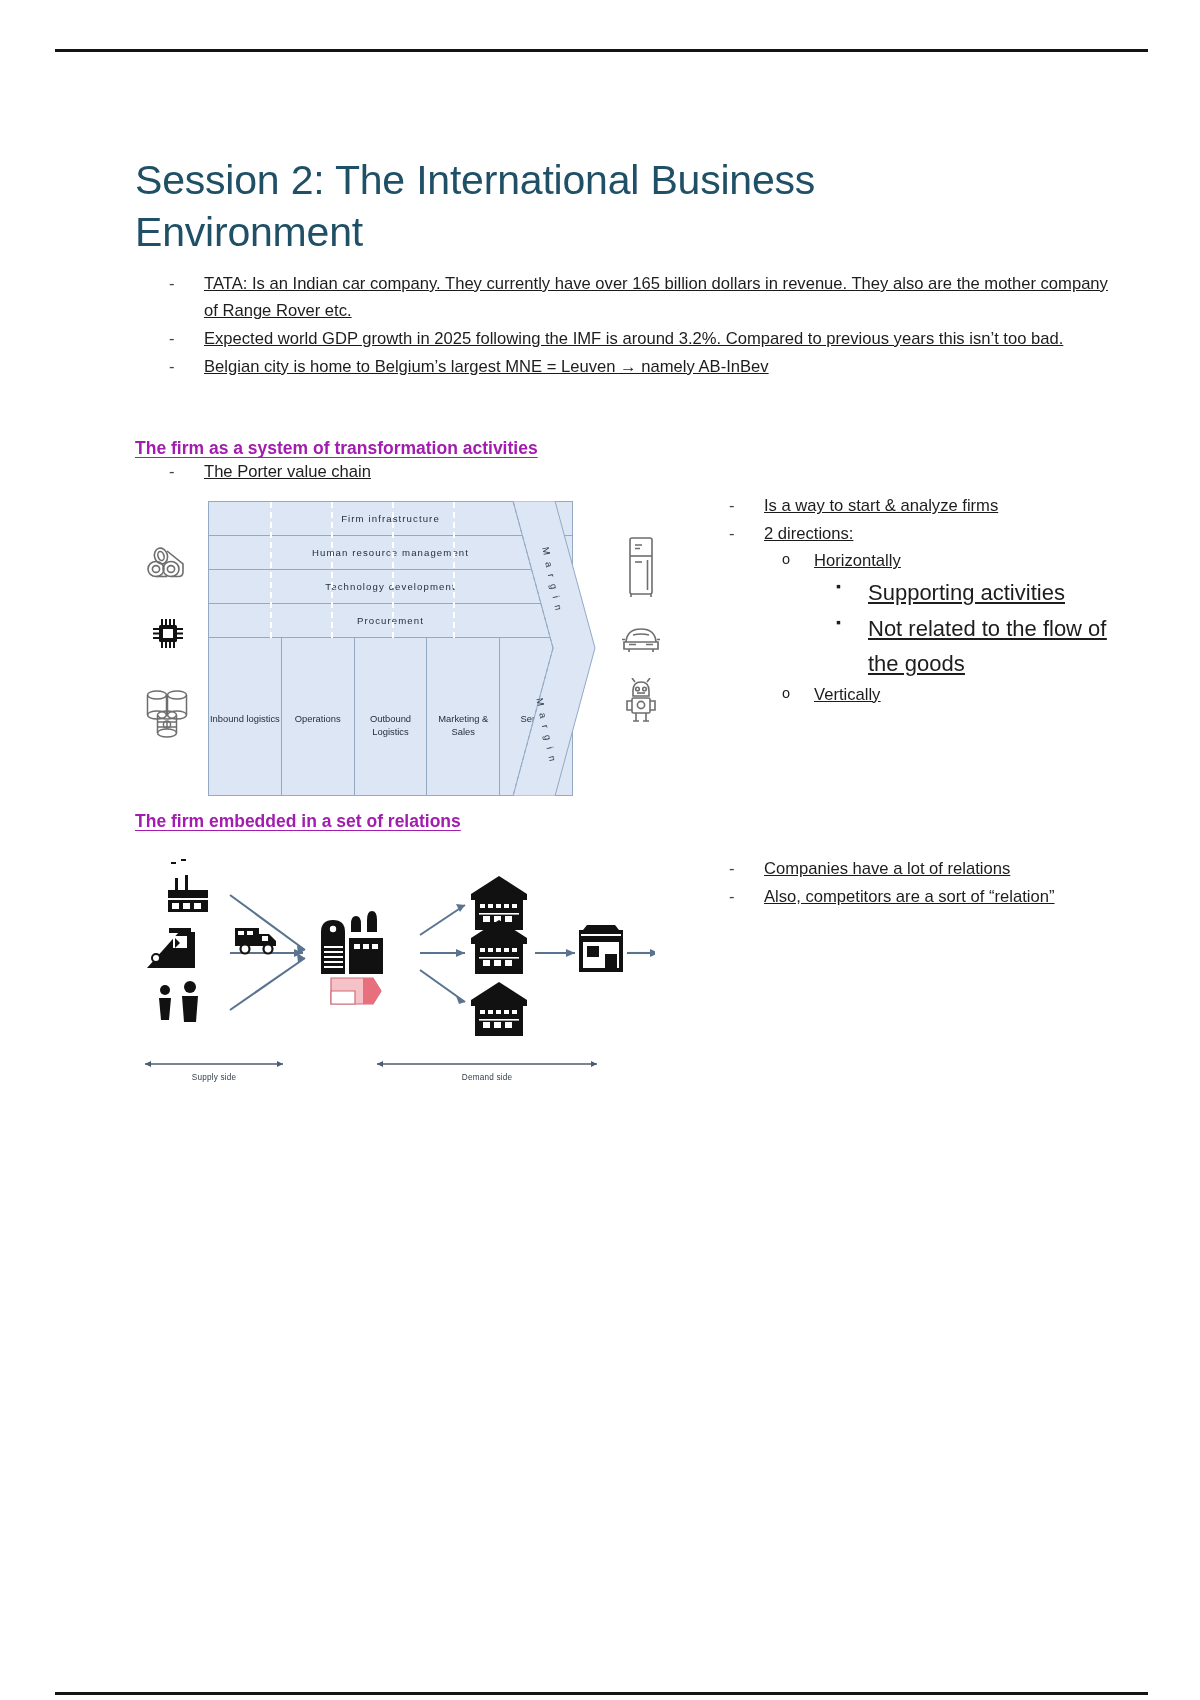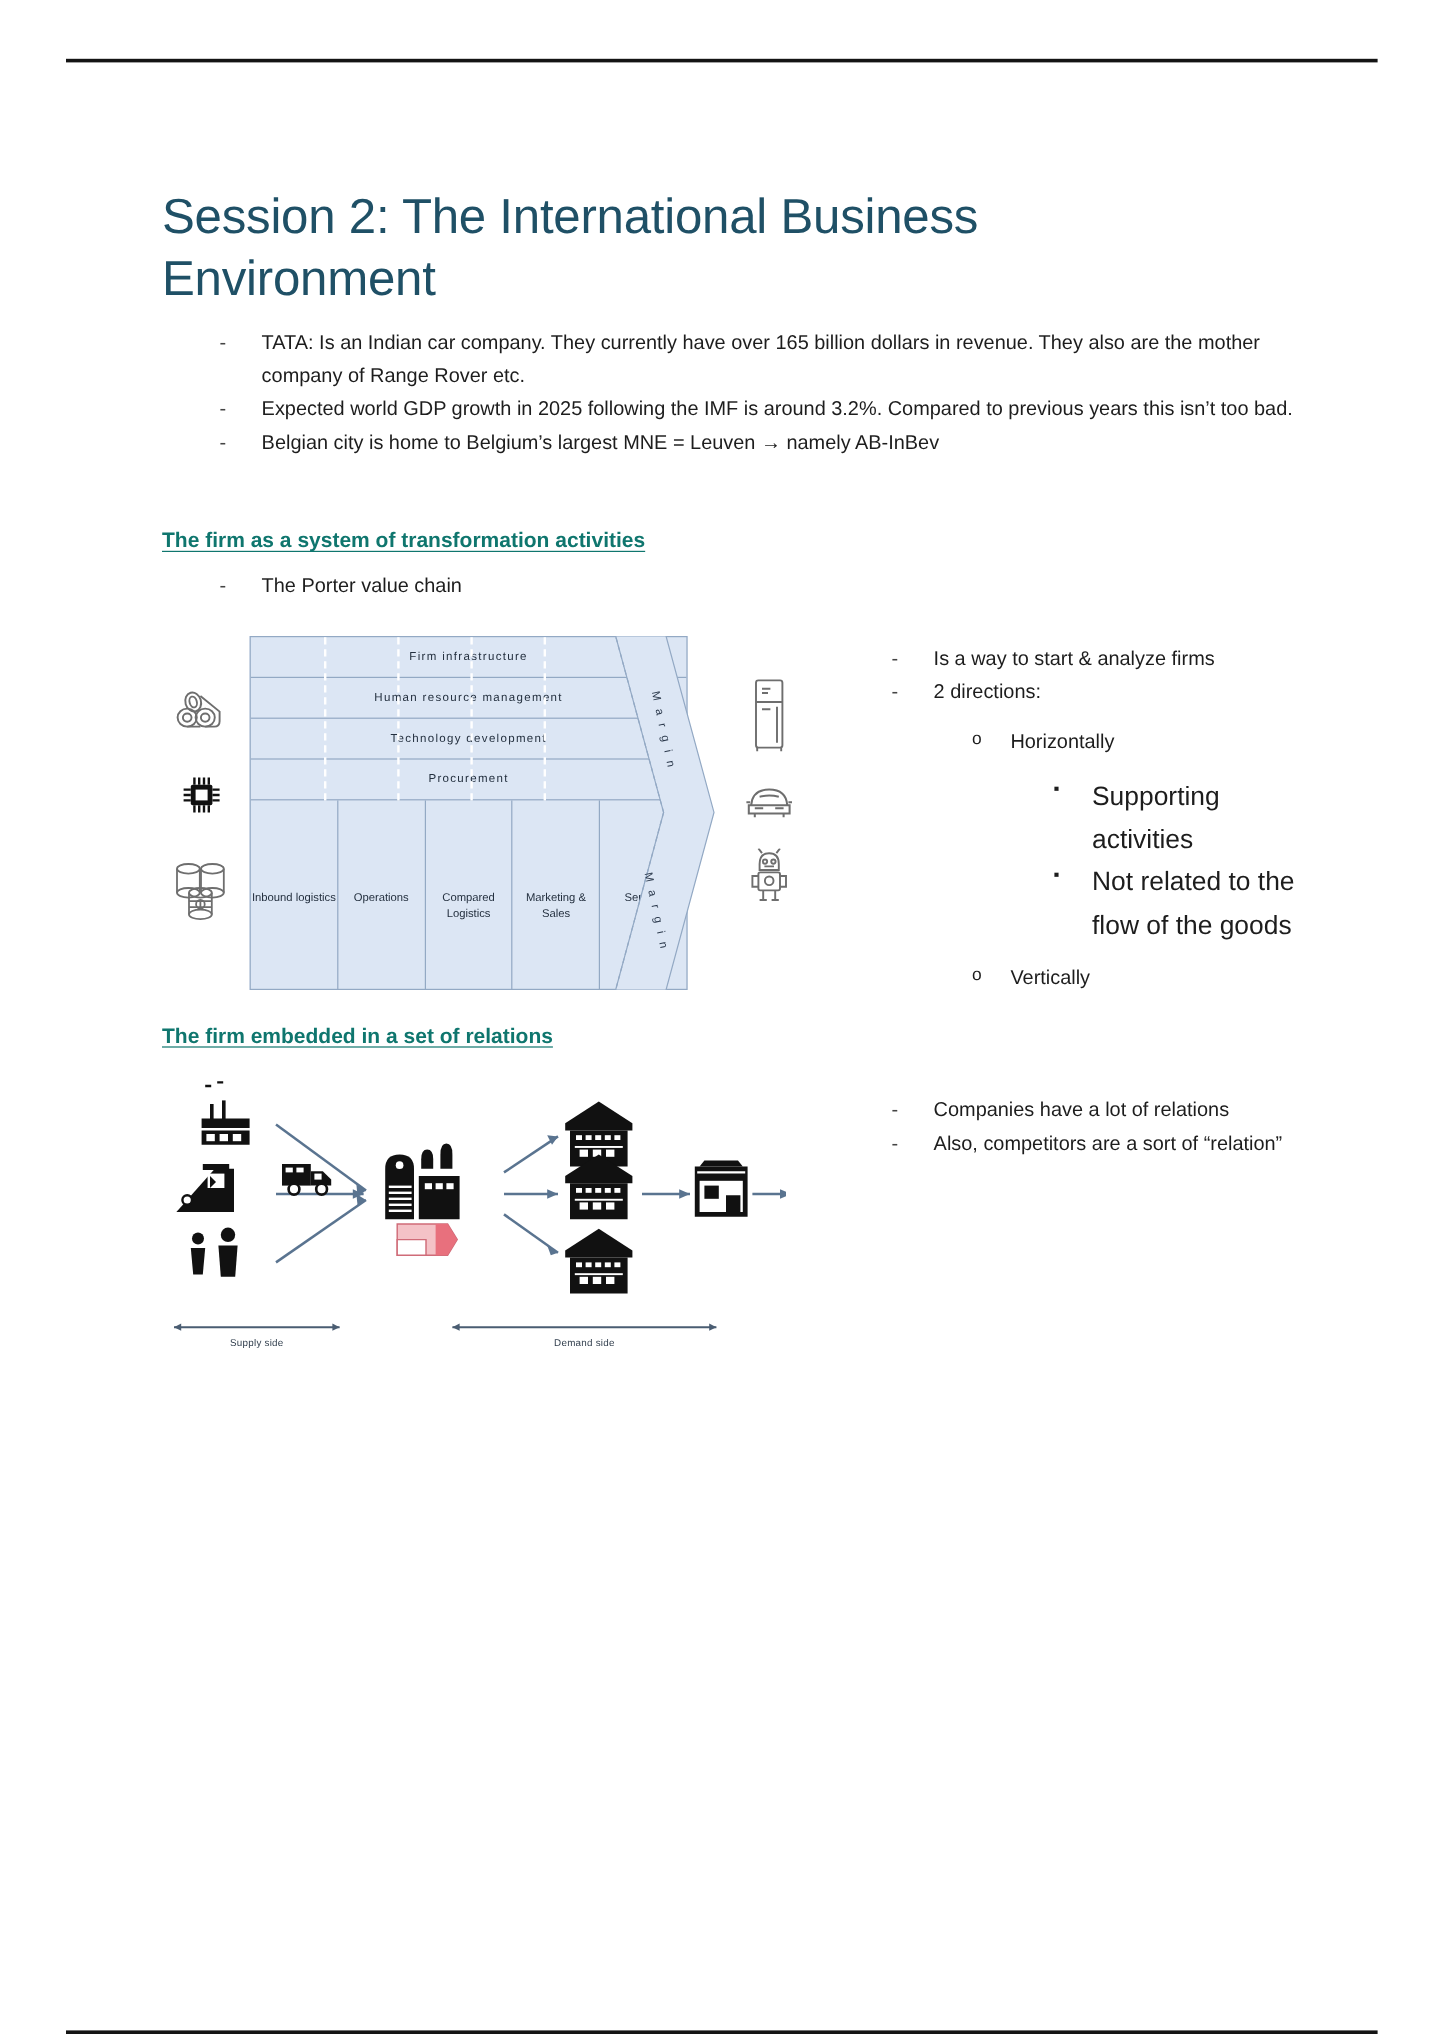--- a/index.html
+++ b/index.html
@@ -50,22 +50,23 @@
     font-weight: 400;
     color: #1f5066;
     letter-spacing: -0.2px;
     margin: 4px 0 12px 0;
     max-width: 760px;
   }
 
   
   ul.lvl1, ul.lvl2, ul.lvl3 {
     list-style: none;
-    margin: 14px;
+    margin: 0;
     padding: 0;
+    text-decoration: underline;
   }
   ul.lvl1 > li {
     position: relative;
     padding-left: 69px;
     font-size: 16.6px;
     line-height: 1.62;
     margin-bottom: 1px;
     color: #1d1d1d;
   }
   ul.lvl1 > li > .bt::before {
@@ -102,21 +103,21 @@
     font-size: 14px;
     color: #1d1d1d;
   }
 
   
   .section-head {
     font-size: 17.5px;
     font-weight: bold;
     text-decoration: underline;
     text-underline-offset: 3px;
-    color: #0f766e;
+    color: #a21caf;
     margin: 0;
   }
   .sec1-wrap { margin-top: 58px; }
   .porter-bullet { margin-top: 22px; }
 
   
   .row {
     display: flex;
     align-items: flex-start;
   }
@@ -336,21 +337,21 @@
                   <div class="pc-srow">Technology development</div>
                   <div class="pc-srow">Procurement</div>
                   <div class="pc-dash" style="left:61px"></div>
                   <div class="pc-dash" style="left:122px"></div>
                   <div class="pc-dash" style="left:183px"></div>
                   <div class="pc-dash" style="left:244px"></div>
                 </div>
                 <div class="pc-primary">
                   <div class="pc-col">Inbound logistics</div>
                   <div class="pc-col">Operations</div>
-                  <div class="pc-col">Compared Logistics</div>
+                  <div class="pc-col">Outbound Logistics</div>
                   <div class="pc-col">Marketing &amp; Sales</div>
                   <div class="pc-col">Service</div>
                 </div>
               </div>
             </div>
 
             <div class="margin-arrow">
               <svg width="85" height="295" viewBox="0 0 85 295">
                 <path d="M2 0 L44 0 L84 147 L44 295 L2 295 L42 147 Z" fill="#dce6f4" stroke="#93a9c4" stroke-width="1"></path>
                 <path d="M42 147 L2 0" fill="none" stroke="#93a9c4" stroke-width="1" stroke-dasharray="4 3"></path>

